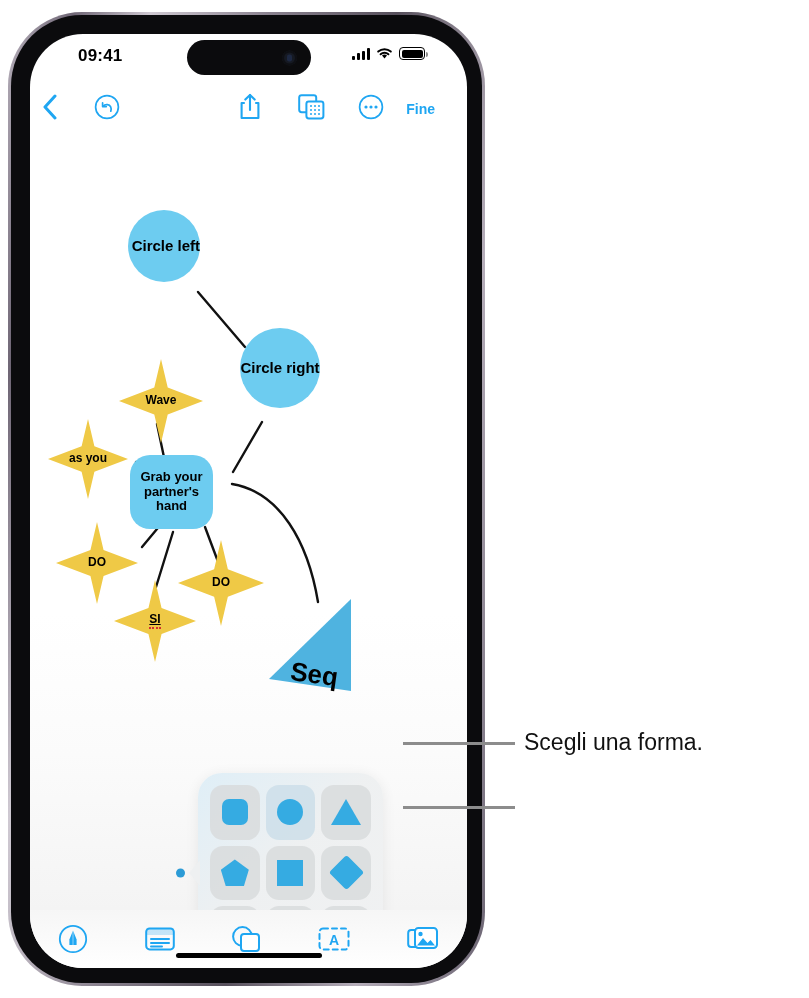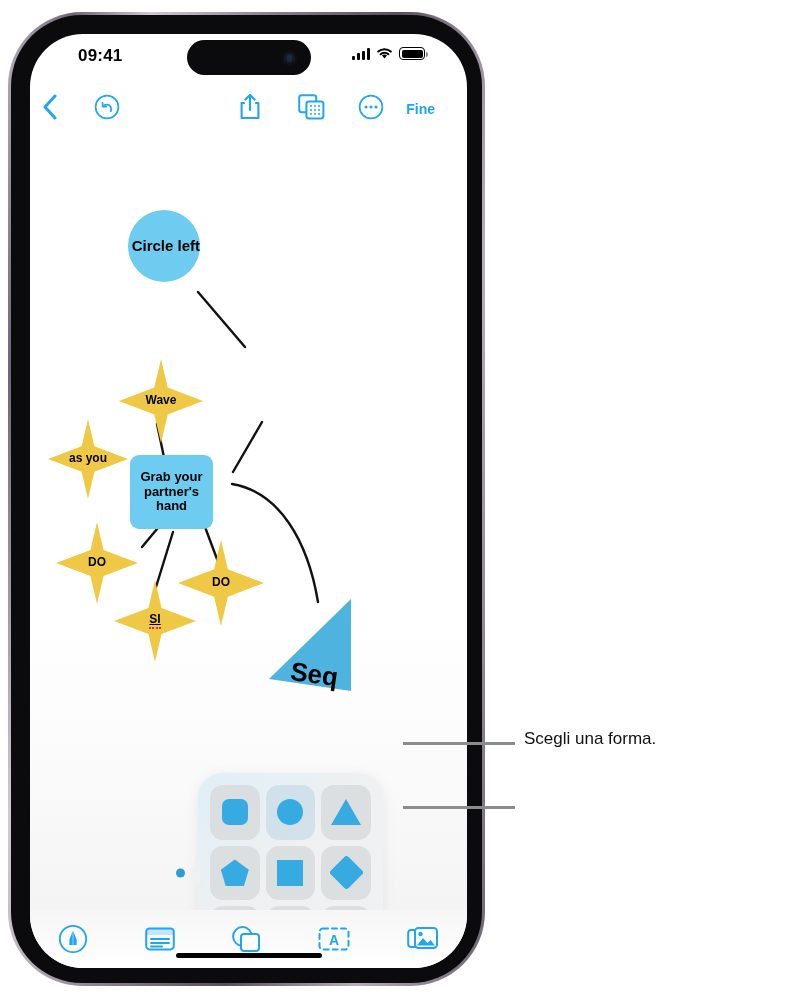--- a/index.html
+++ b/index.html
@@ -91,21 +91,21 @@
 
   
   .canvas {
     position:absolute; left:0; top: 98px; width: 437px; height: 778px;
     background: linear-gradient(180deg,#ffffff 0%,#ffffff 62%,#fbfbfb 80%,#f4f4f4 100%);
     overflow:hidden;
   }
   .node { position:absolute; display:flex; align-items:center; justify-content:center;
           text-align:center; color:#000; font-weight:bold; line-height:1.12; z-index:6; }
   .n-circ { border-radius:50%; background:#6DCCF0; }
-  .n-rrect{ border-radius:9px; background:#6DCCF0; }
+  .n-rrect{ border-radius:20px; background:#6DCCF0; }
   .n-star { background:#EFC946; clip-path: polygon(
       50% 0%, 58% 34%, 100% 50%, 58% 66%, 50% 100%, 42% 66%, 0% 50%, 42% 34%); }
   .star-lbl { position:relative; z-index:2; }
   .spell { border-bottom: 2px dotted #d32f2f; text-decoration: underline; }
   .tri-wrap { position:absolute; z-index:5; }
 
   
   .popover {
     position:absolute; z-index: 30;
     left: 168px; top: 641px; width: 185px; height: 200px;
@@ -149,21 +149,21 @@
   .home-ind{
     position:absolute; left:50%; transform:translateX(-50%); bottom:10px;
     width:146px;height:5px;border-radius:3px;background:#000; z-index:45;
   }
 
   
   .callout-line{
     position:absolute; height:2.5px; background:#8c8c8c; z-index:60;
   }
   .callout-txt{
-    position:absolute; color:#111; font-size:17px; white-space:nowrap; z-index:60;
+    position:absolute; color:#111; font-size:23px; white-space:nowrap; z-index:60;
   }
 </style>
 </head>
 <body>
 
 <div id="root">
 
   <div class="phone-outer">
     <div class="phone-band"></div>
 
@@ -259,20 +259,23 @@
           <svg width="120" height="120" viewBox="0 0 120 120">
             <polygon points="96,12 96,104 14,92" fill="#4FB3E0"></polygon>
             <text x="58" y="96" fill="#000" font-family="Liberation Sans, sans-serif" font-size="26" font-weight="bold" transform="rotate(8 58 96)" text-anchor="middle">Seq</text>
           </svg>
         </div>
 
         <div class="node n-circ" style="left:98px;top:78px;width:72px;height:72px;font-size:15px;justify-content:flex-end;">
           <span>Circle left</span>
         </div>
 
+        <div class="node n-circ" style="left:210px;top:196px;width:80px;height:80px;font-size:15px;">
+          <span>Circle right</span>
+        </div>
 
         <div class="node n-star" style="left:89px;top:227px;width:84px;height:84px;font-size:12px;">
           <span class="star-lbl">Wave</span>
         </div>
 
         <div class="node n-star" style="left:18px;top:287px;width:80px;height:80px;font-size:12px;">
           <span class="star-lbl">as you</span>
         </div>
 
         <div class="node n-rrect" style="left:100px;top:323px;width:83px;height:74px;font-size:13px;padding:0 5px;">

